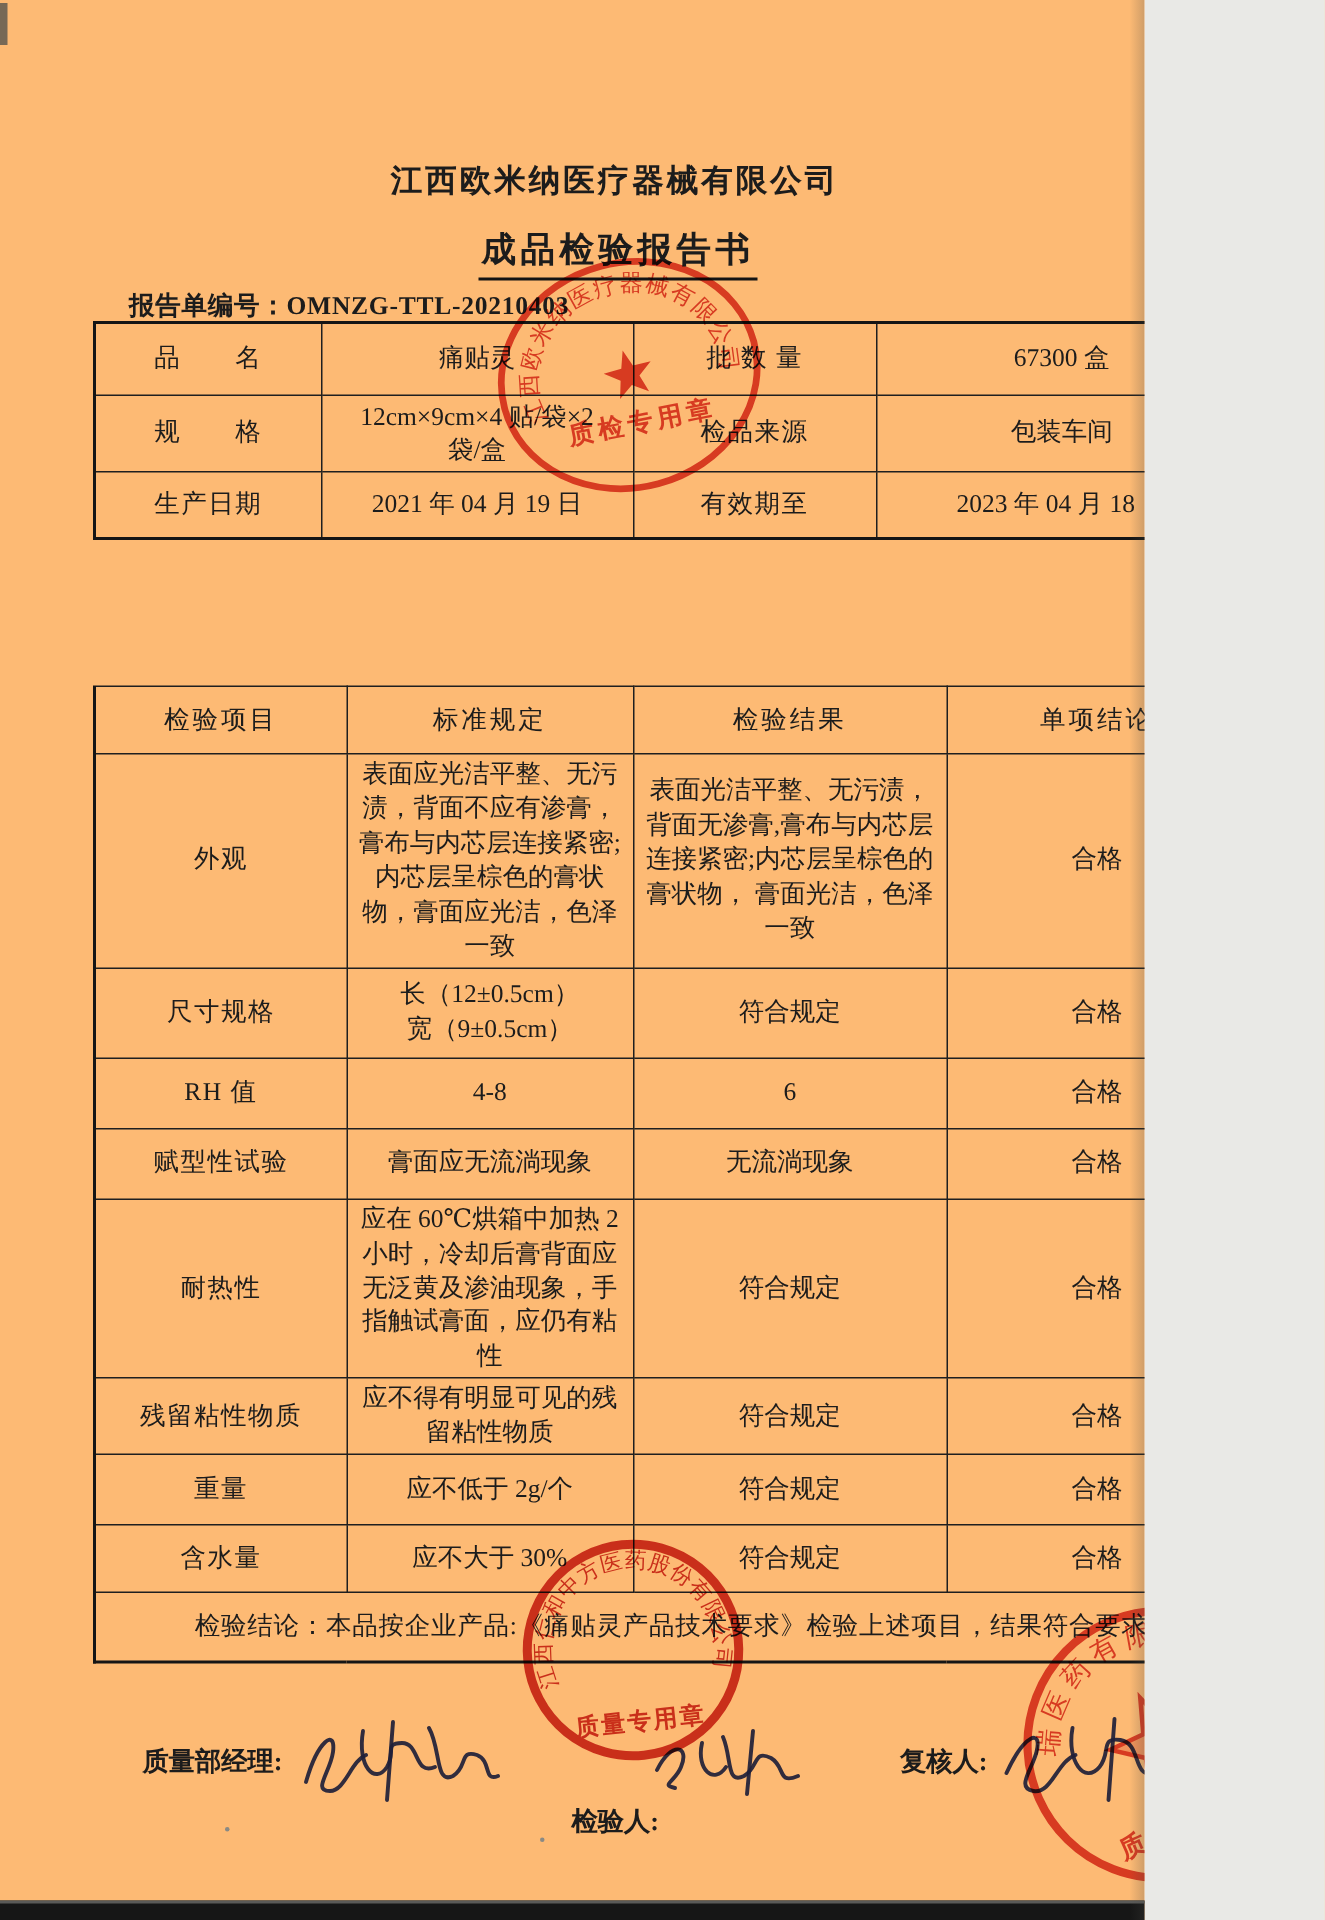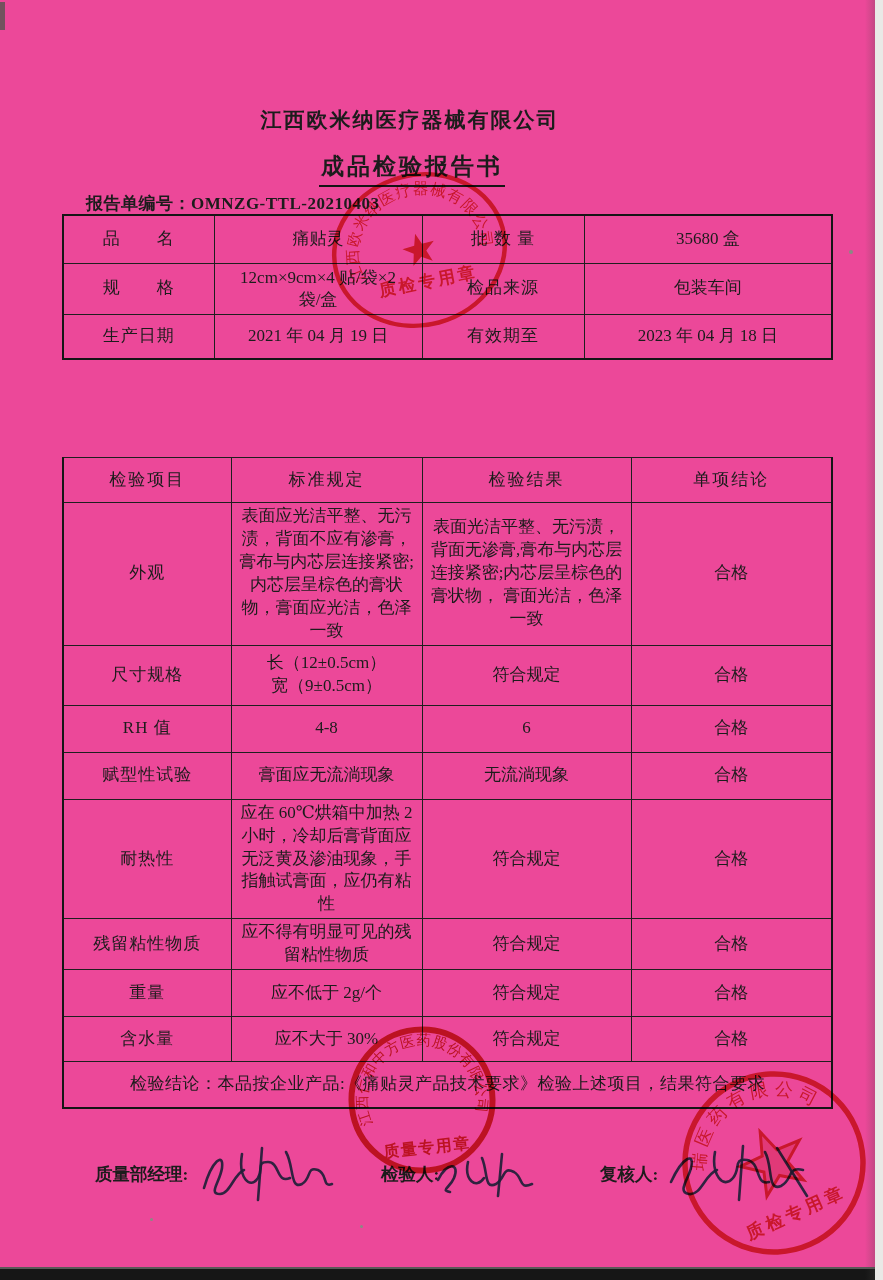--- a/index.html
+++ b/index.html
@@ -1,17 +1,17 @@
 <!DOCTYPE html>
 <html><head>
 <meta charset="utf-8">
 <style>
   html,body{margin:0;padding:0;background:#e9e9e6;}
-  .page{position:relative;width:875px;height:1280px;background:#ec4899;overflow:hidden;
-        font-family:"Liberation Serif","DejaVu Serif",serif;color:#1c1c1c;}
+  .page{position:relative;width:742px;height:1280px;background:#fdba74;overflow:hidden;
+        font-family:"Liberation Serif","DejaVu Serif",serif;color:#1c1c1c;padding-left:21px;}
   
   .company{position:absolute;left:0;top:106px;width:820px;text-align:center;
            font-size:21px;font-weight:bold;letter-spacing:2px;}
   .doctitle-wrap{position:absolute;left:0;top:151px;width:824px;text-align:center;}
   .doctitle{display:inline-block;font-size:23px;font-weight:bold;letter-spacing:3px;
             border-bottom:2.4px solid #141414;padding:0 2px 3px 2px;}
   .reportno{position:absolute;left:86px;top:192px;font-size:17px;font-weight:600;letter-spacing:.5px;}
   
   table.tbl{position:absolute;left:62px;border-collapse:collapse;table-layout:fixed;
             width:769px;background:transparent;}
@@ -20,21 +20,21 @@
   table.t1{top:214px;border:2.3px solid #151515;}
   table.t2{top:457px;border:2.3px solid #151515;border-top:none;}
   td.lbl{font-weight:500;letter-spacing:1px;}
   td.hdr{font-weight:400;letter-spacing:2px;}
   td.small-cell{font-size:16px;line-height:24px;padding:2px 5px;}
   td.mid-cell{font-size:16.5px;line-height:23px;}
   td.concl-row{font-size:17.5px;font-weight:500;letter-spacing:.5px;}
   
   .sigrow{position:absolute;top:1162px;left:0;width:883px;font-size:17.5px;font-weight:600;}
   .sig-label{position:absolute;white-space:nowrap;text-align:center;}
-  .sig-mgr{left:95px;} .sig-insp{left:381px;} .sig-rev{left:600px;}
+  .sig-mgr{left:95px;} .sig-insp{left:381px;margin-top:40px;} .sig-rev{left:600px;}
   .sigsvg{position:absolute;}
   .sigsvg path{stroke:#202038;stroke-width:2.6;fill:none;stroke-linecap:round;opacity:.92;}
   
   .stamp{position:absolute;mix-blend-mode:multiply;opacity:.88;}
   .stamp .ring{fill:none;}
   .stamp text{font-family:"DejaVu Sans","Liberation Sans",sans-serif;}
   
   .bottom-band{position:absolute;left:0;top:1267px;width:883px;height:13px;background:#161616;
                border-top:2px solid #5a5a58;}
   .right-edge{position:absolute;top:0;right:0;width:10px;height:1280px;
@@ -58,21 +58,21 @@
         <col style="width:151px">
         <col style="width:208px">
         <col style="width:162px">
         <col style="width:248px">
       </colgroup>
     <tbody>
         <tr style="height:48px">
       <td class="lbl">品　　名</td>
       <td>痛贴灵</td>
       <td class="lbl">批 数 量</td>
-      <td>35680 盒</td>
+      <td>67300 盒</td>
     </tr>
     <tr style="height:51px">
       <td class="lbl">规　　格</td>
       <td style="line-height:1.25">12cm×9cm×4 贴/袋×2
 袋/盒</td>
       <td class="lbl">检品来源</td>
       <td>包装车间</td>
     </tr>
     <tr style="height:45px">
       <td class="lbl">生产日期</td>

